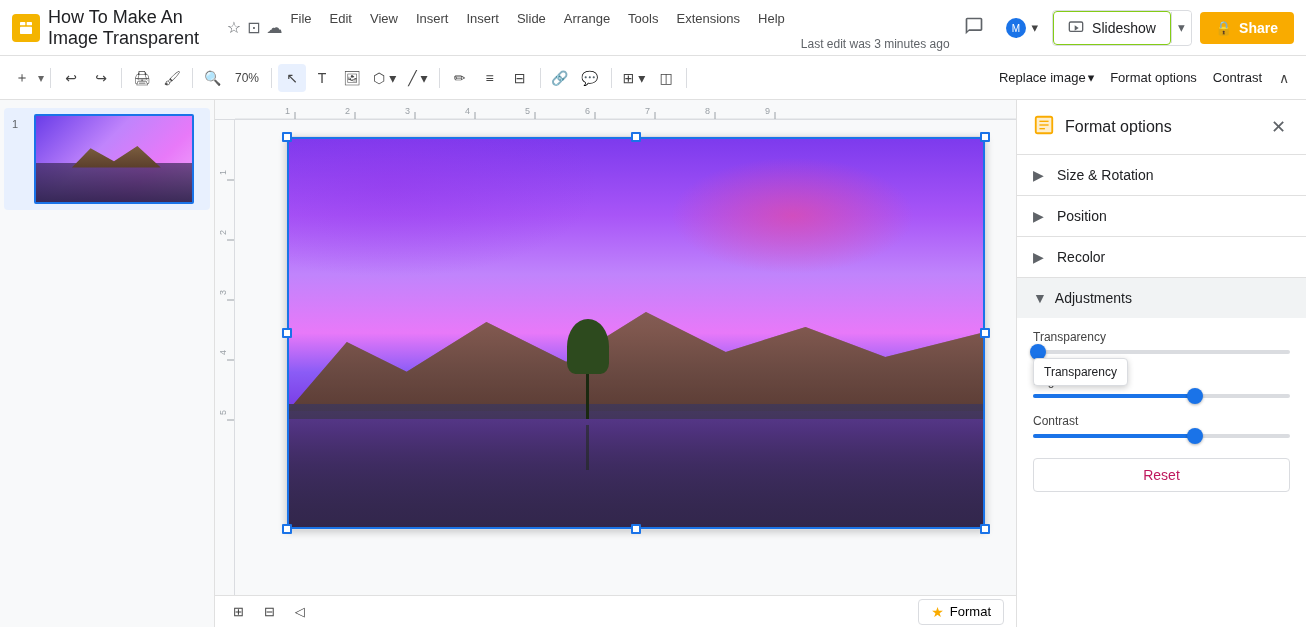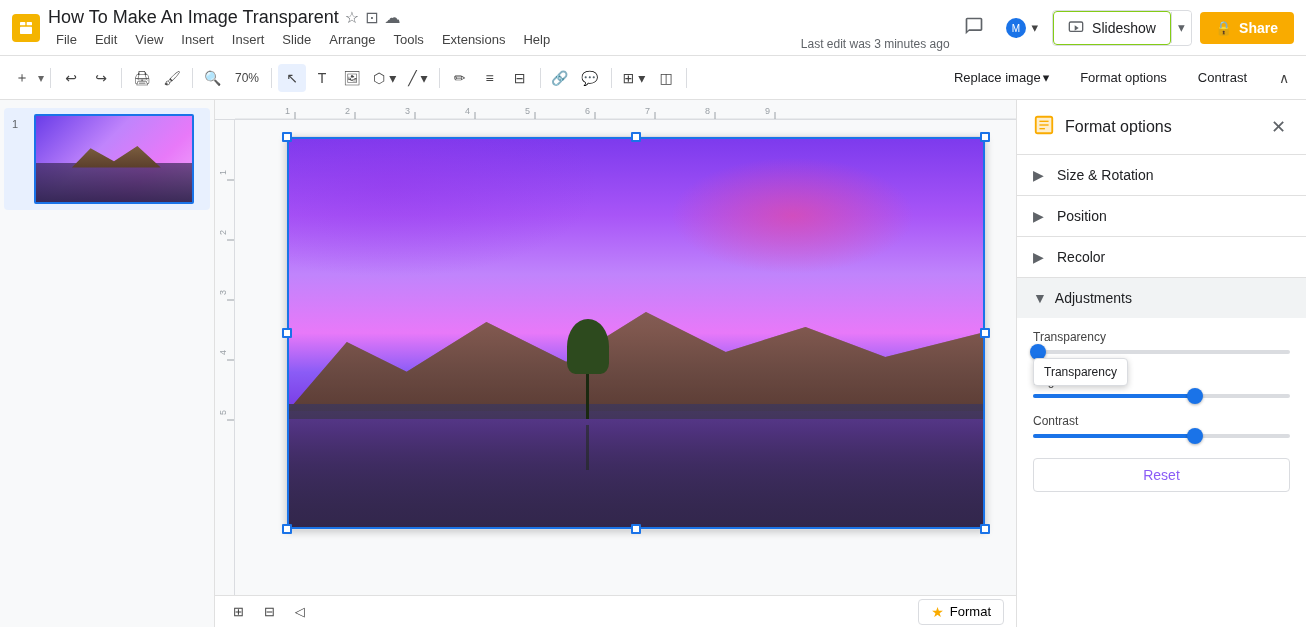--- a/index.html
+++ b/index.html
@@ -2,21 +2,21 @@
 <html><head>
   <meta charset="utf-8">
   <style>
     * { box-sizing: border-box; margin: 0; padding: 0; }
     body { font-family: 'Google Sans', Arial, sans-serif; font-size: 13px; background: #f8f9fa; color: #202124; overflow: hidden; width: 1306px; height: 627px; }
 
     
     #topbar { display: flex; align-items: center; height: 56px; background: #fff; padding: 0 12px; gap: 8px; border-bottom: 1px solid #e0e0e0; }
     #app-icon { width: 28px; height: 28px; background: #f4b400; border-radius: 4px; display: flex; align-items: center; justify-content: center; flex-shrink: 0; }
     #app-icon svg { width: 16px; height: 16px; }
-    #title-area { display: flex; flex-direction: column; flex: 1; }
+    #title-area { display: flex; flex-direction: row; flex: 1; }
     #doc-title { font-size: 18px; font-weight: 400; color: #202124; display: flex; align-items: center; gap: 6px; }
     #doc-title-text { }
     #title-icons { display: flex; gap: 6px; align-items: center; color: #5f6368; }
     #title-icons span { cursor: pointer; font-size: 16px; }
     #menu-bar { display: flex; gap: 2px; font-size: 13px; margin-top: 2px; }
     #menu-bar span { padding: 2px 8px; cursor: pointer; border-radius: 4px; color: #444; }
     #last-edit { font-size: 12px; color: #5f6368; white-space: nowrap; align-self: flex-end; margin-bottom: 4px; }
     #top-right { display: flex; align-items: center; gap: 8px; }
     #meet-btn { display: flex; align-items: center; gap: 4px; border: none; background: none; cursor: pointer; padding: 6px; border-radius: 50%; }
     #comment-btn { border: none; background: none; cursor: pointer; padding: 6px; border-radius: 50%; }
@@ -87,30 +87,30 @@
     #adjustments-content { padding: 12px 16px; }
     .slider-group { margin-bottom: 16px; }
     .slider-label { font-size: 12px; color: #444; margin-bottom: 6px; }
     .slider-track { width: 100%; height: 4px; background: #dadce0; border-radius: 2px; position: relative; cursor: pointer; }
     .slider-fill { height: 100%; background: #1a73e8; border-radius: 2px; }
     .slider-thumb { width: 16px; height: 16px; background: #1a73e8; border-radius: 50%; position: absolute; top: 50%; transform: translateY(-50%); cursor: pointer; box-shadow: 0 1px 3px rgba(0,0,0,0.3); }
 
     
     #transparency-tooltip { position: absolute; background: #fff; border: 1px solid #dadce0; border-radius: 4px; padding: 6px 10px; font-size: 12px; box-shadow: 0 2px 6px rgba(0,0,0,0.2); white-space: nowrap; z-index: 100; }
 
-    #reset-btn { width: 100%; padding: 8px; border: 1px solid #dadce0; background: #fff; border-radius: 4px; font-size: 14px; cursor: pointer; color: #8b5cf6; margin-top: 4px; }
+    #reset-btn { width: 100%; padding: 8px; border: 1px solid #dadce0; background: #fff; border-radius: 4px; font-size: 14px; cursor: pointer; color: #be185d; margin-top: 4px; }
 
     
     #bottom-bar { height: 32px; background: #fff; border-top: 1px solid #e0e0e0; display: flex; align-items: center; padding: 0 12px; gap: 8px; }
     .bb-btn { border: none; background: none; cursor: pointer; padding: 4px 6px; border-radius: 4px; color: #444; font-size: 13px; }
     #explore-btn { display: flex; align-items: center; gap: 6px; border: 1px solid #dadce0; background: #fff; padding: 4px 12px; border-radius: 4px; cursor: pointer; font-size: 13px; margin-left: auto; }
     #explore-icon { color: #f9ab00; font-size: 14px; }
 
     
-    #toolbar-right-group { display: flex; align-items: center; gap: 15px; margin-left: auto; }
+    #toolbar-right-group { display: flex; align-items: center; gap: 0; margin-left: auto; }
   </style>
 </head>
 <body>
 
 <div id="topbar">
   <div id="app-icon">
     <svg viewBox="0 0 24 24" fill="white">
         <rect x="3" y="3" width="8" height="5" rx="1"></rect>
         <rect x="13" y="3" width="8" height="5" rx="1"></rect>
         <rect x="3" y="10" width="18" height="11" rx="1"></rect>

